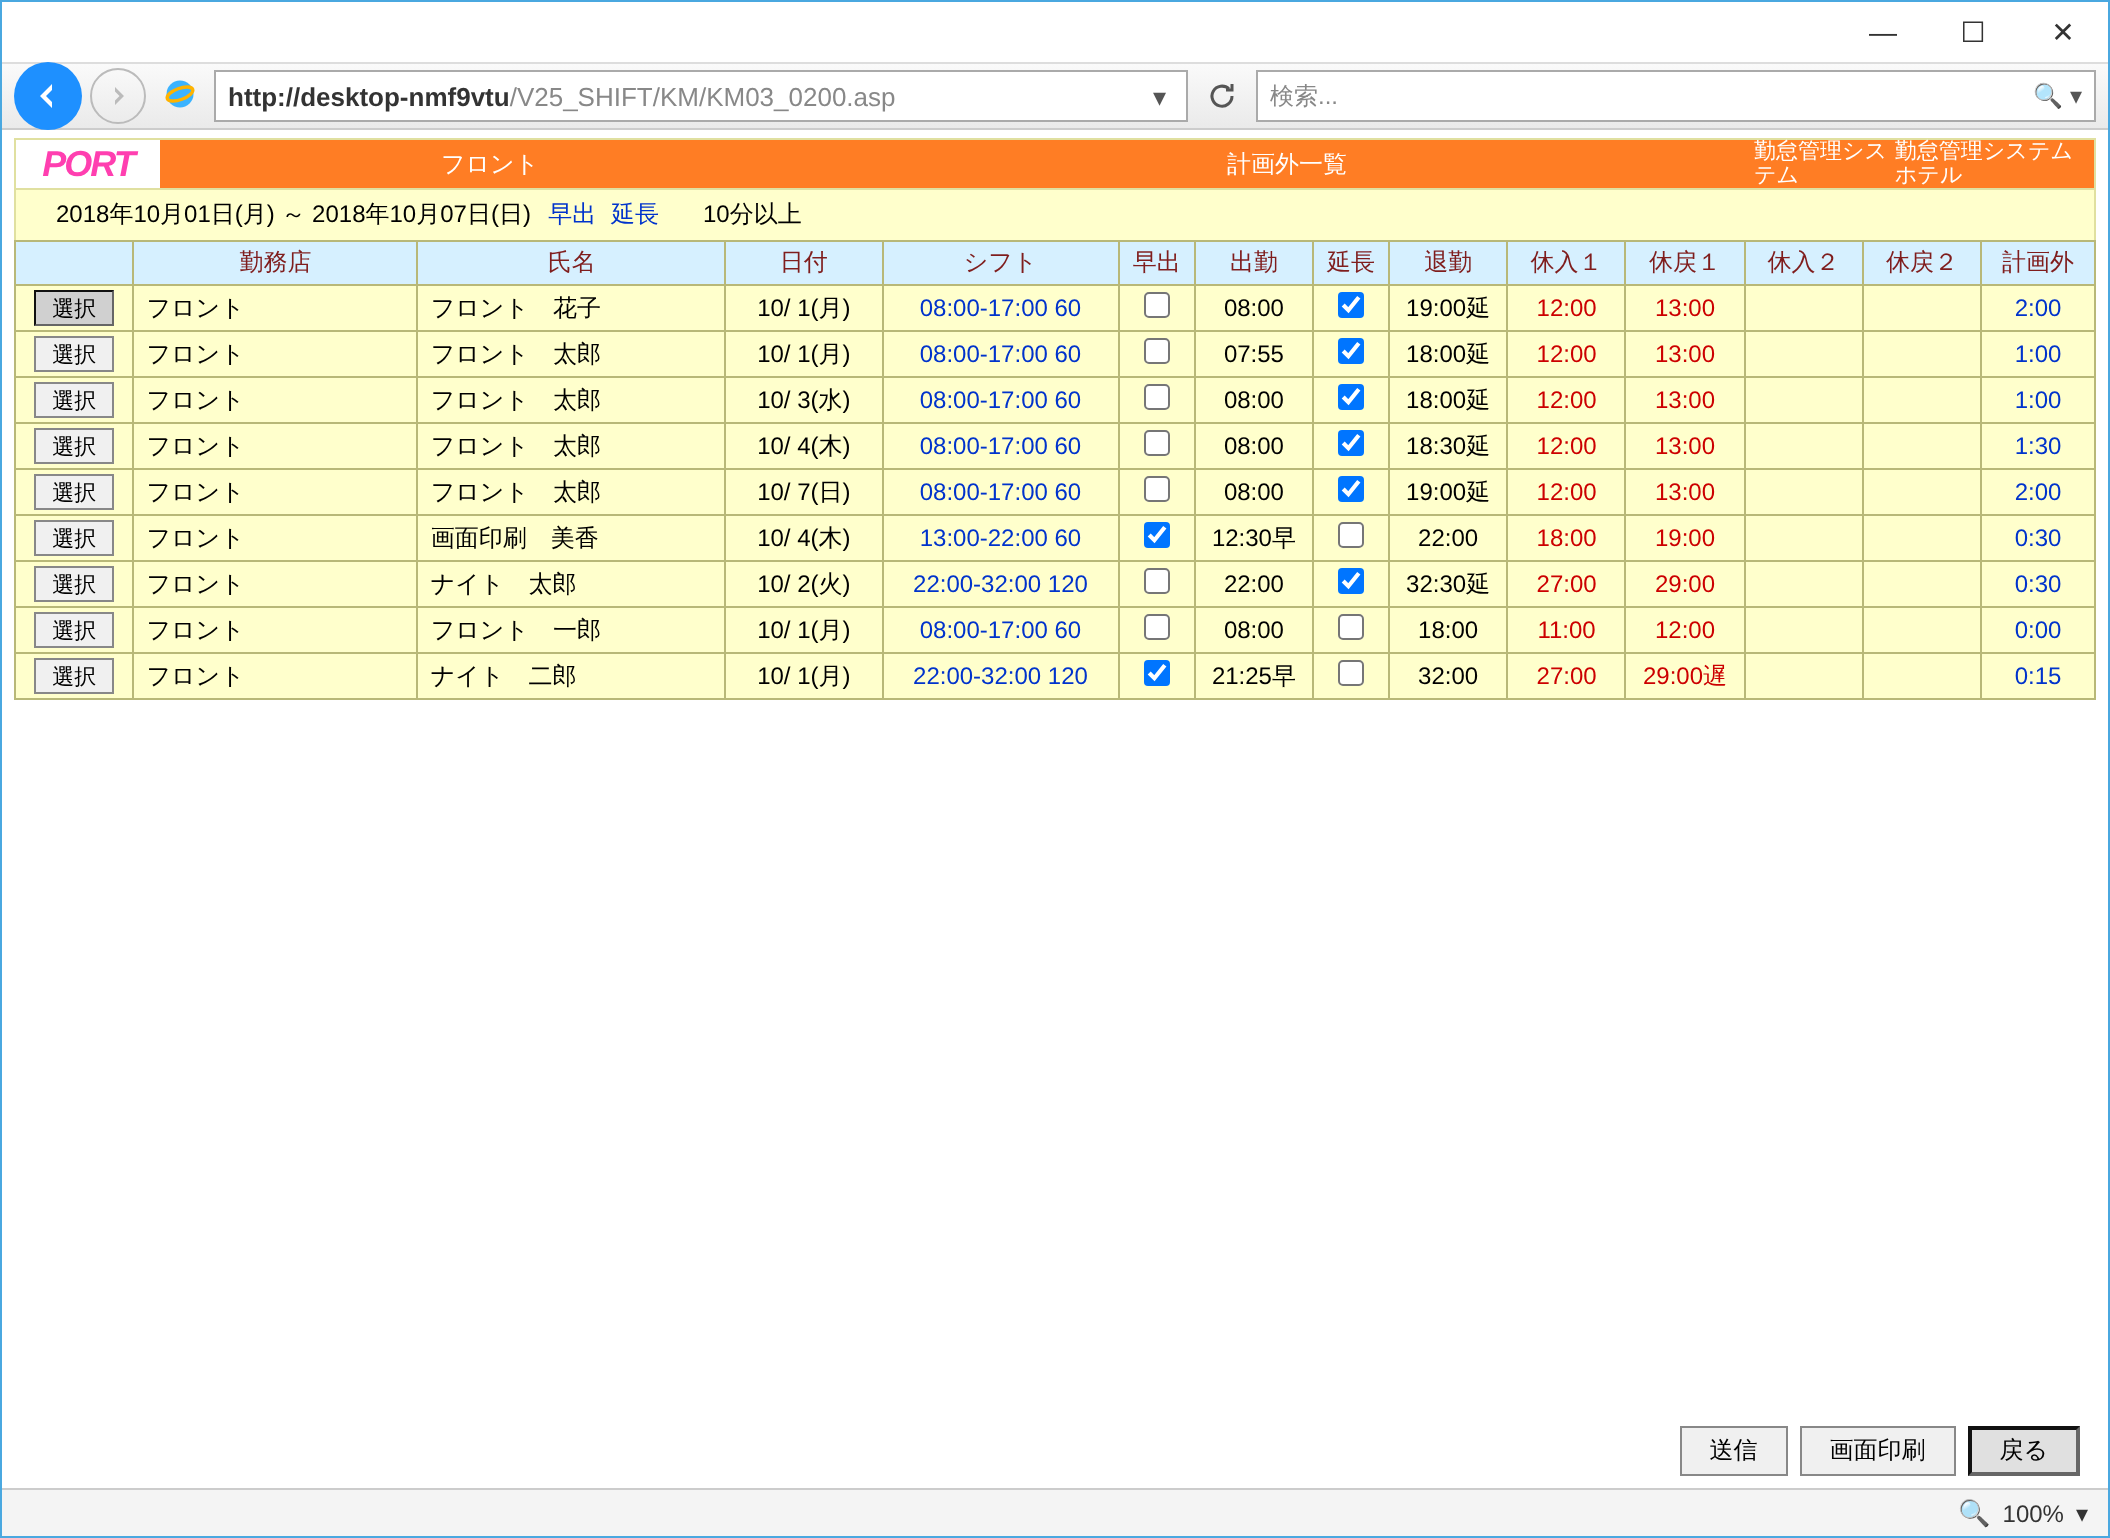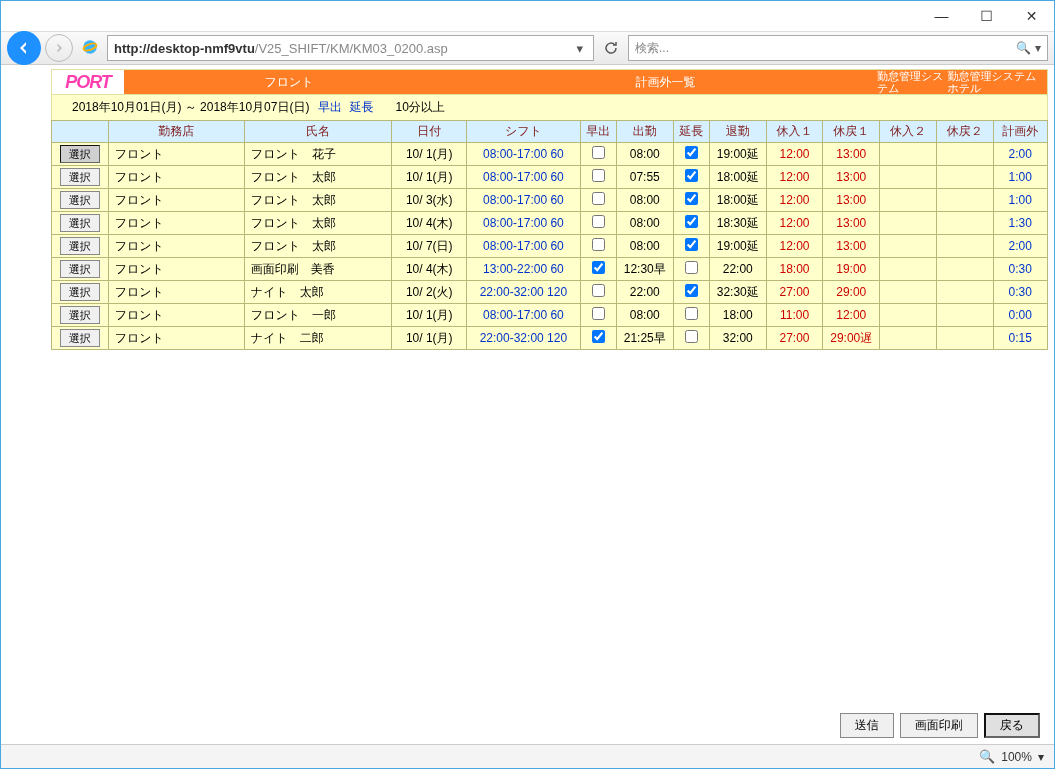--- a/index.html
+++ b/index.html
@@ -16,21 +16,21 @@
 .nav-fwd svg { fill: #bbb; }
 .ie-icon { width: 18px; height: 18px; margin: 0 4px; }
 .addr { flex:1; height: 26px; border: 1px solid #aaa; background: #fff; display:flex; align-items:center; padding:0 6px; font-size: 13px; color:#555; }
 .addr .host { color:#333; font-weight:bold; }
 .addr .path { color:#888; }
 .addr-drop { color:#555; margin-left:auto; padding:0 4px;}
 .refresh { width:26px; height:26px; display:flex; align-items:center; justify-content:center; }
 .search { width: 420px; height:26px; border:1px solid #aaa; background:#fff; display:flex; align-items:center; padding:0 6px; color:#888; }
 .search-icon { margin-left:auto; color:#555; }
 
-.content { flex:1; background:#fff; padding:4px 6px; overflow:auto; position:relative;margin-left:44px; }
+.content { flex:1; background:#fff; padding:4px 6px; overflow:auto; position:relative; }
 
 .header-strip { display:flex; background:#ff7d24; color:#fff; height:26px; align-items:stretch; border:1px solid #e0e0a0; }
 .port-logo { width:72px; background:#fff; display:flex; align-items:center; justify-content:center; font-family: "Arial Black", sans-serif; font-size:18px; font-style:italic; font-weight:900; color:#ff3fb0; letter-spacing:-1px; }
 .hs-cell { display:flex; align-items:center; justify-content:center; }
 .hs1 { width:330px; }
 .hs2 { flex:1; }
 .hs3 { width:170px; font-size:11px; line-height:1.1; }
 
 .date-band { background:#ffffcc; padding:4px 20px; border-left:1px solid #e0e0a0; border-right:1px solid #e0e0a0; }
 .date-band .link { color:#0033cc; cursor:pointer; margin:0 2px; }

